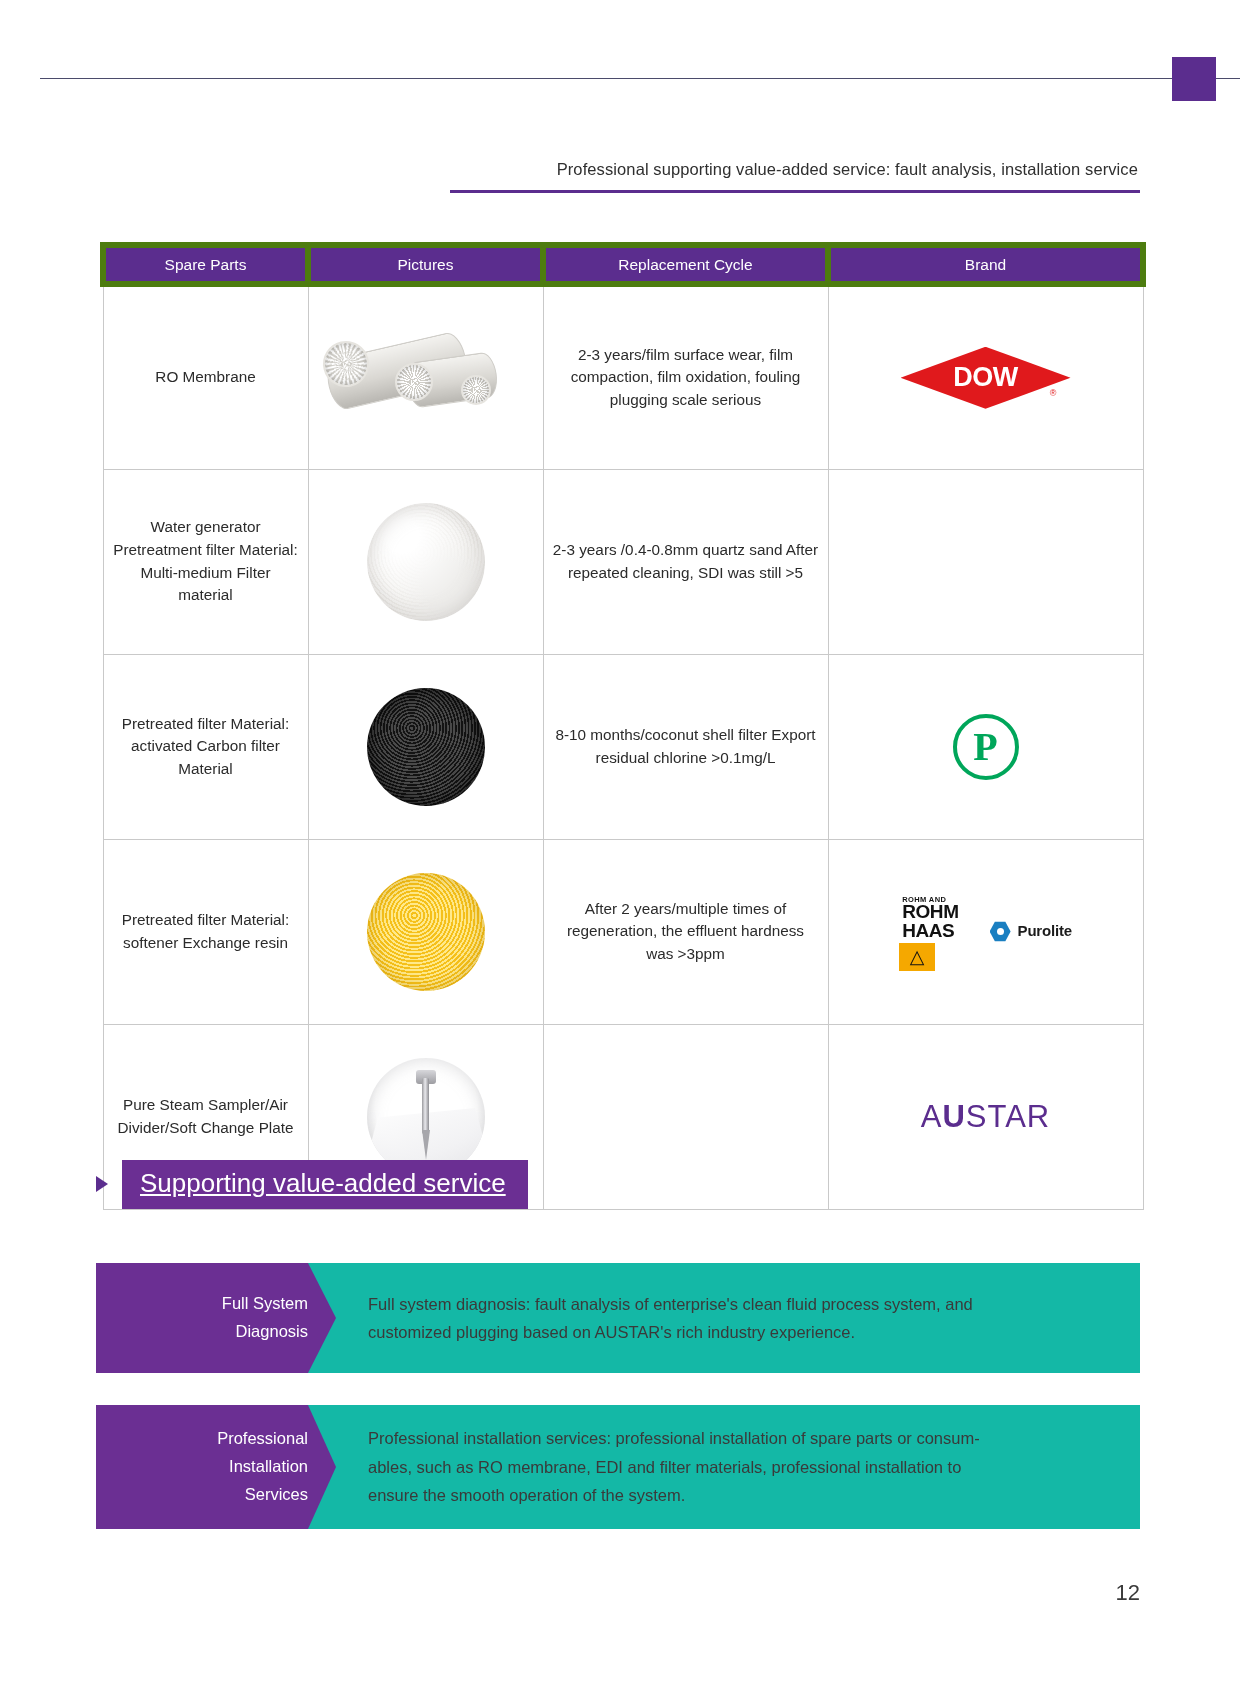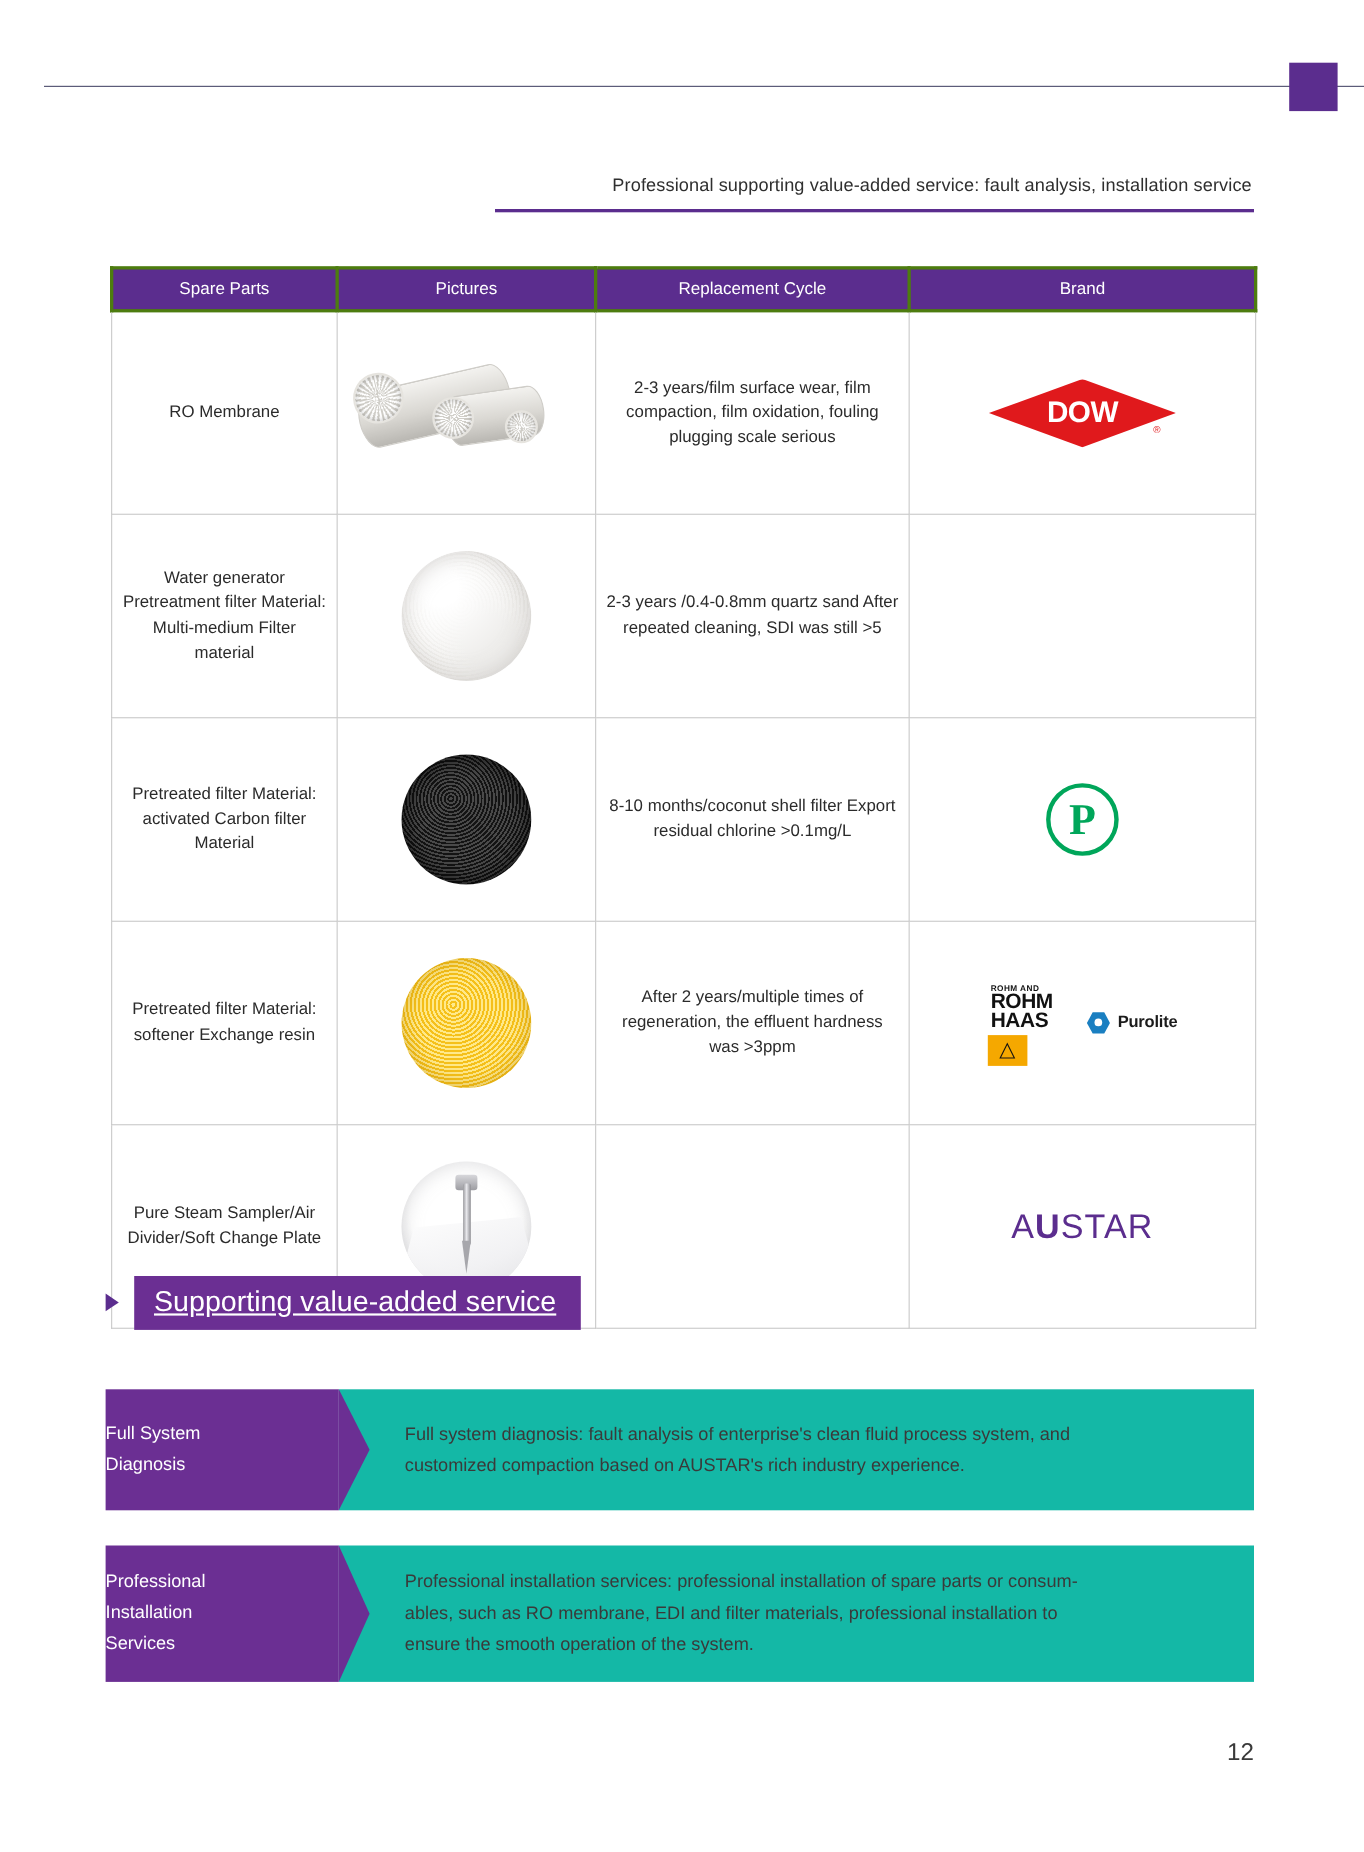--- a/index.html
+++ b/index.html
@@ -65,21 +65,21 @@
   .tbl col.c2 { width: 235px; }
   .tbl col.c3 { width: 285px; }
   .tbl col.c4 { width: 315px; }
 
   .tbl thead th {
     background: #5b2d8e;
     color: #ffffff;
     font-weight: normal;
     font-size: 15.5px;
     height: 39px;
-    border: 3px solid #4d7c0f;
+    border: 6px solid #4d7c0f;
     vertical-align: middle;
   }
   .tbl tbody td {
     border: 1px solid #c9c9c9;
     font-size: 15.3px;
     line-height: 1.48;
     color: #2b2b2b;
     text-align: center;
     vertical-align: middle;
     padding: 10px 8px;
@@ -337,21 +337,21 @@
   .svc.two { top: 1405px; height: 124px; }
 
   .svc .tag {
     width: 212px;
     background: #6b2f93;
     color: #ffffff;
     font-size: 16.5px;
     line-height: 1.68;
     display: flex;
     flex-direction: column;
-    align-items: flex-start;
+    align-items: flex-end;
     justify-content: center;
     position: relative;
     text-align: center;
     flex: 0 0 212px;
   }
   .svc .tag::after {
     content: "";
     position: absolute;
     right: -28px; top: 0;
     width: 0; height: 0;
@@ -504,21 +504,21 @@
   <span class="pill">Supporting value-added service</span>
 </div>
 
 <div class="svc one">
   <div class="tag">
     <span>Full System</span>
     <span>Diagnosis</span>
   </div>
   <div class="body">
     <span>Full system diagnosis: fault analysis of enterprise's clean fluid process system, and</span>
-    <span>customized compaction based on AUSTAR's rich industry experience.</span>
+    <span>customized plugging based on AUSTAR's rich industry experience.</span>
   </div>
 </div>
 
 <div class="svc two">
   <div class="tag">
     <span>Professional</span>
     <span>Installation</span>
     <span>Services</span>
   </div>
   <div class="body">

